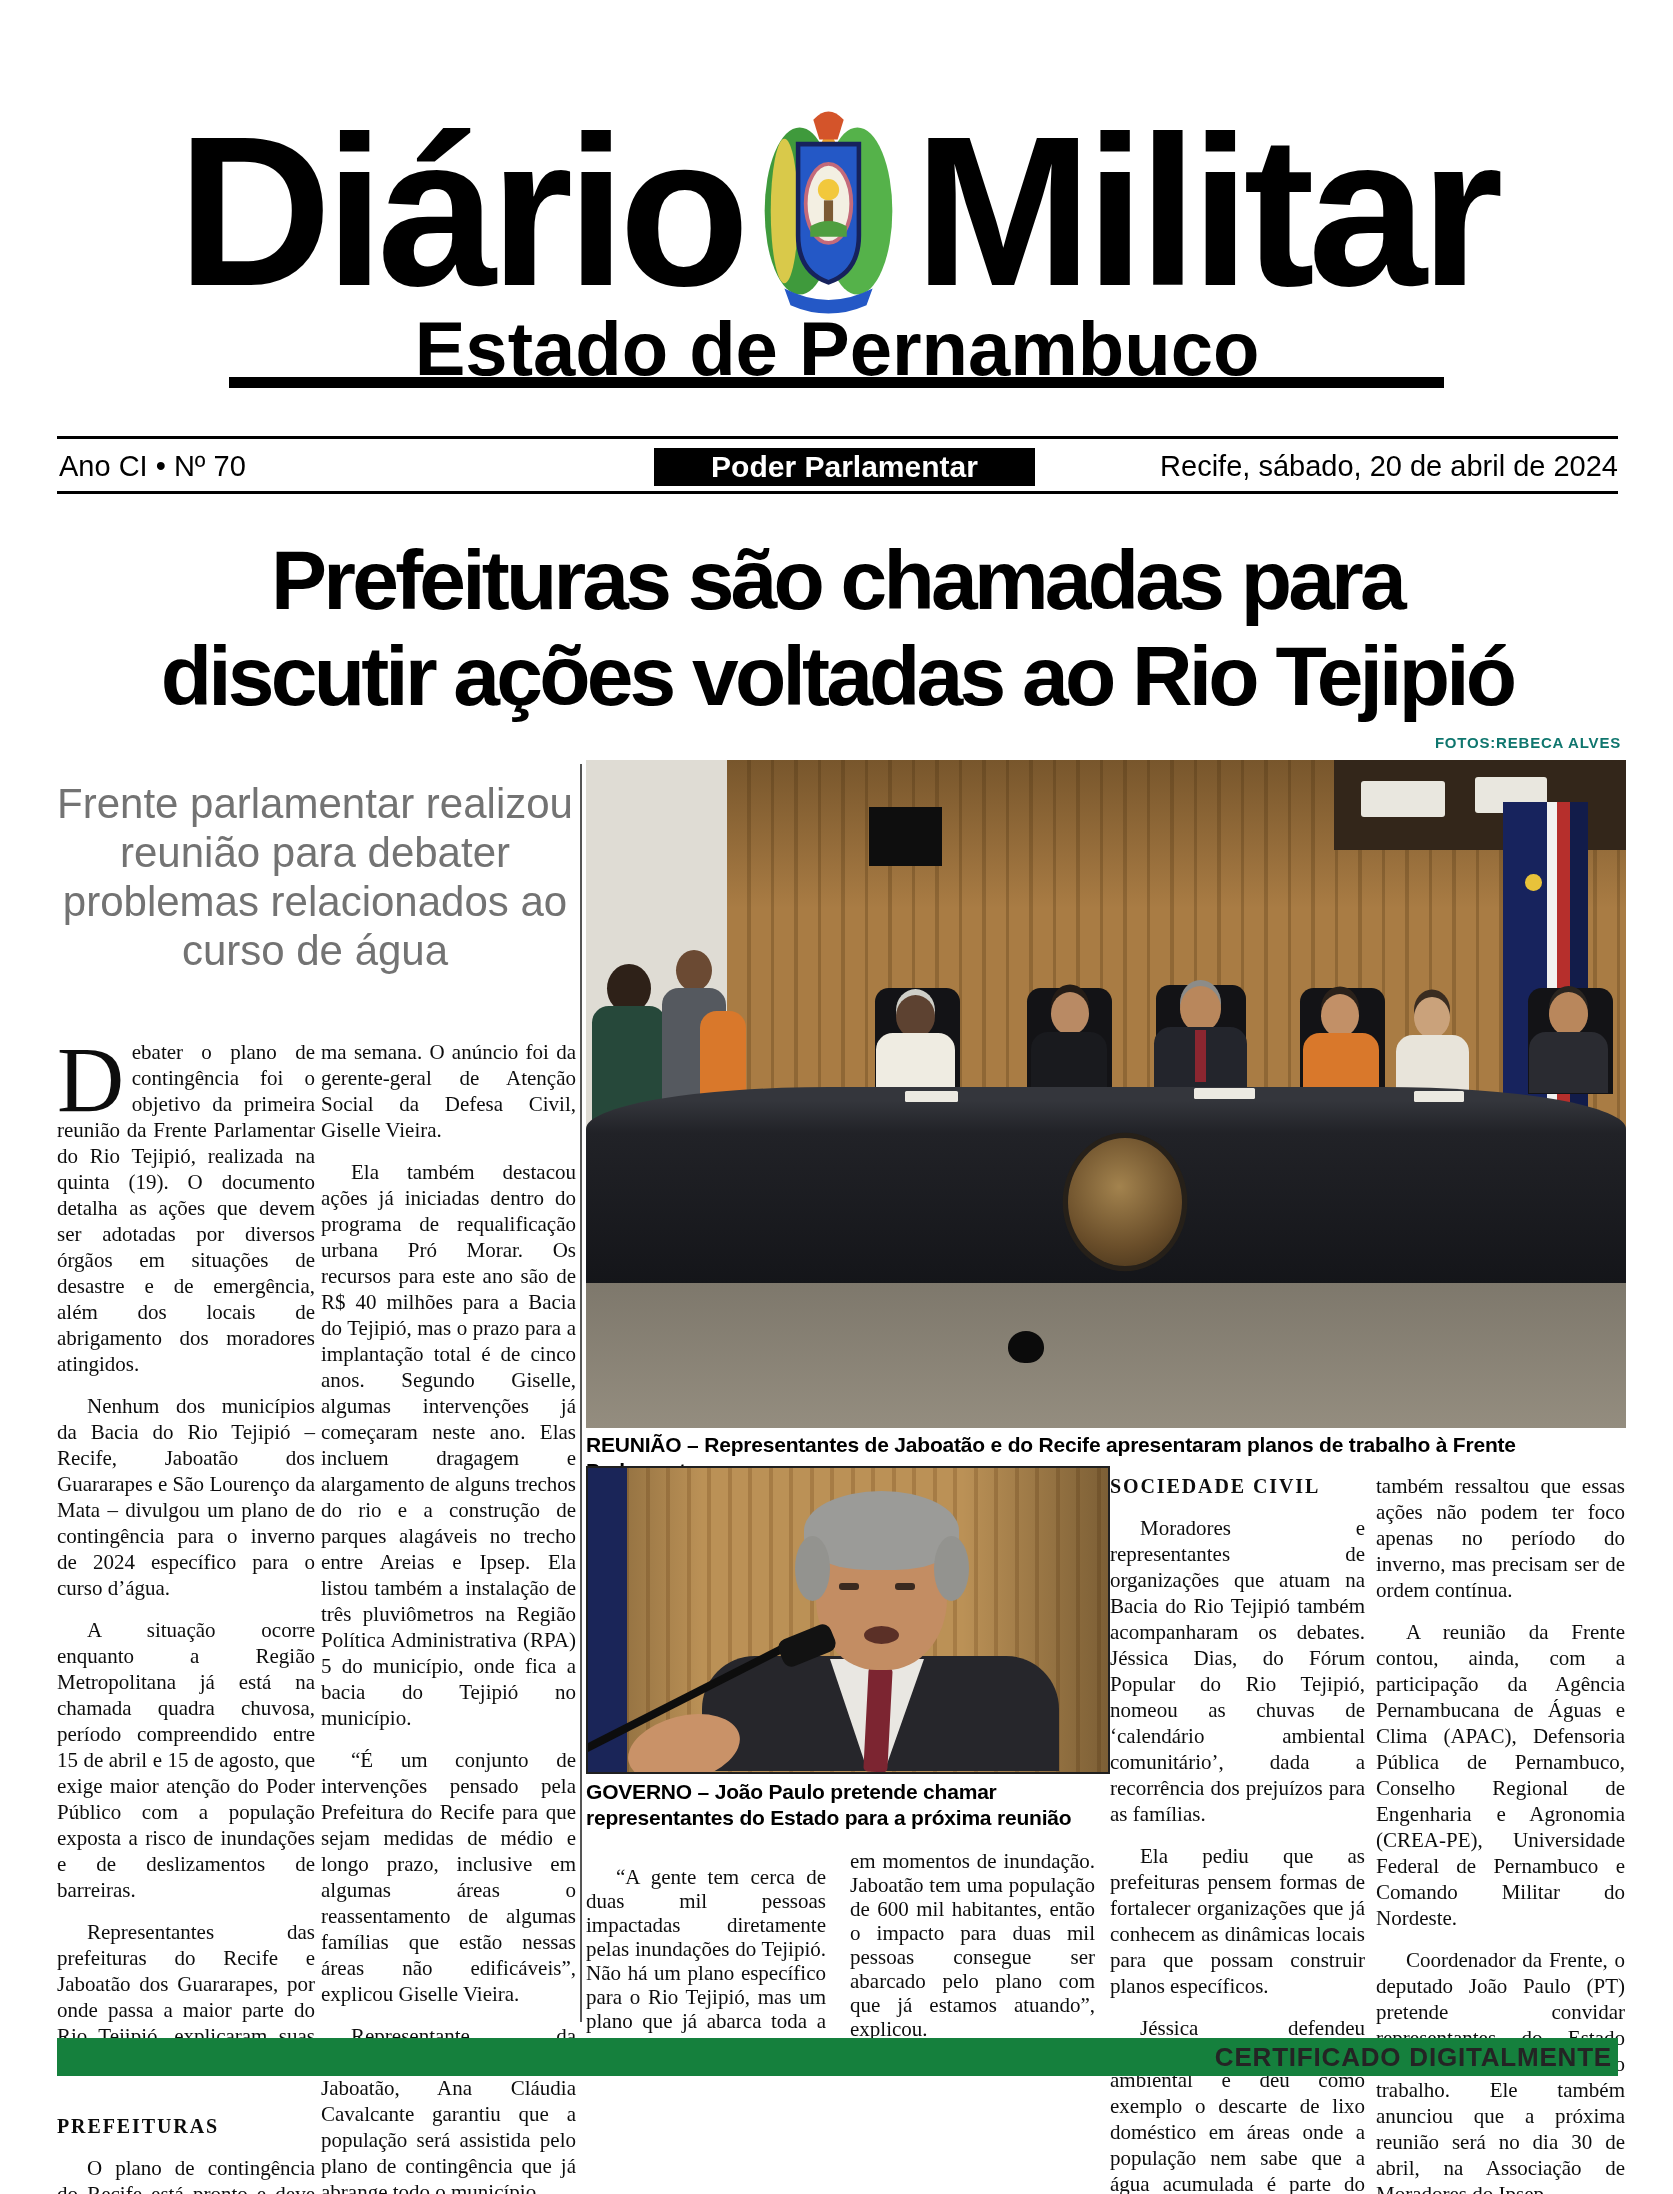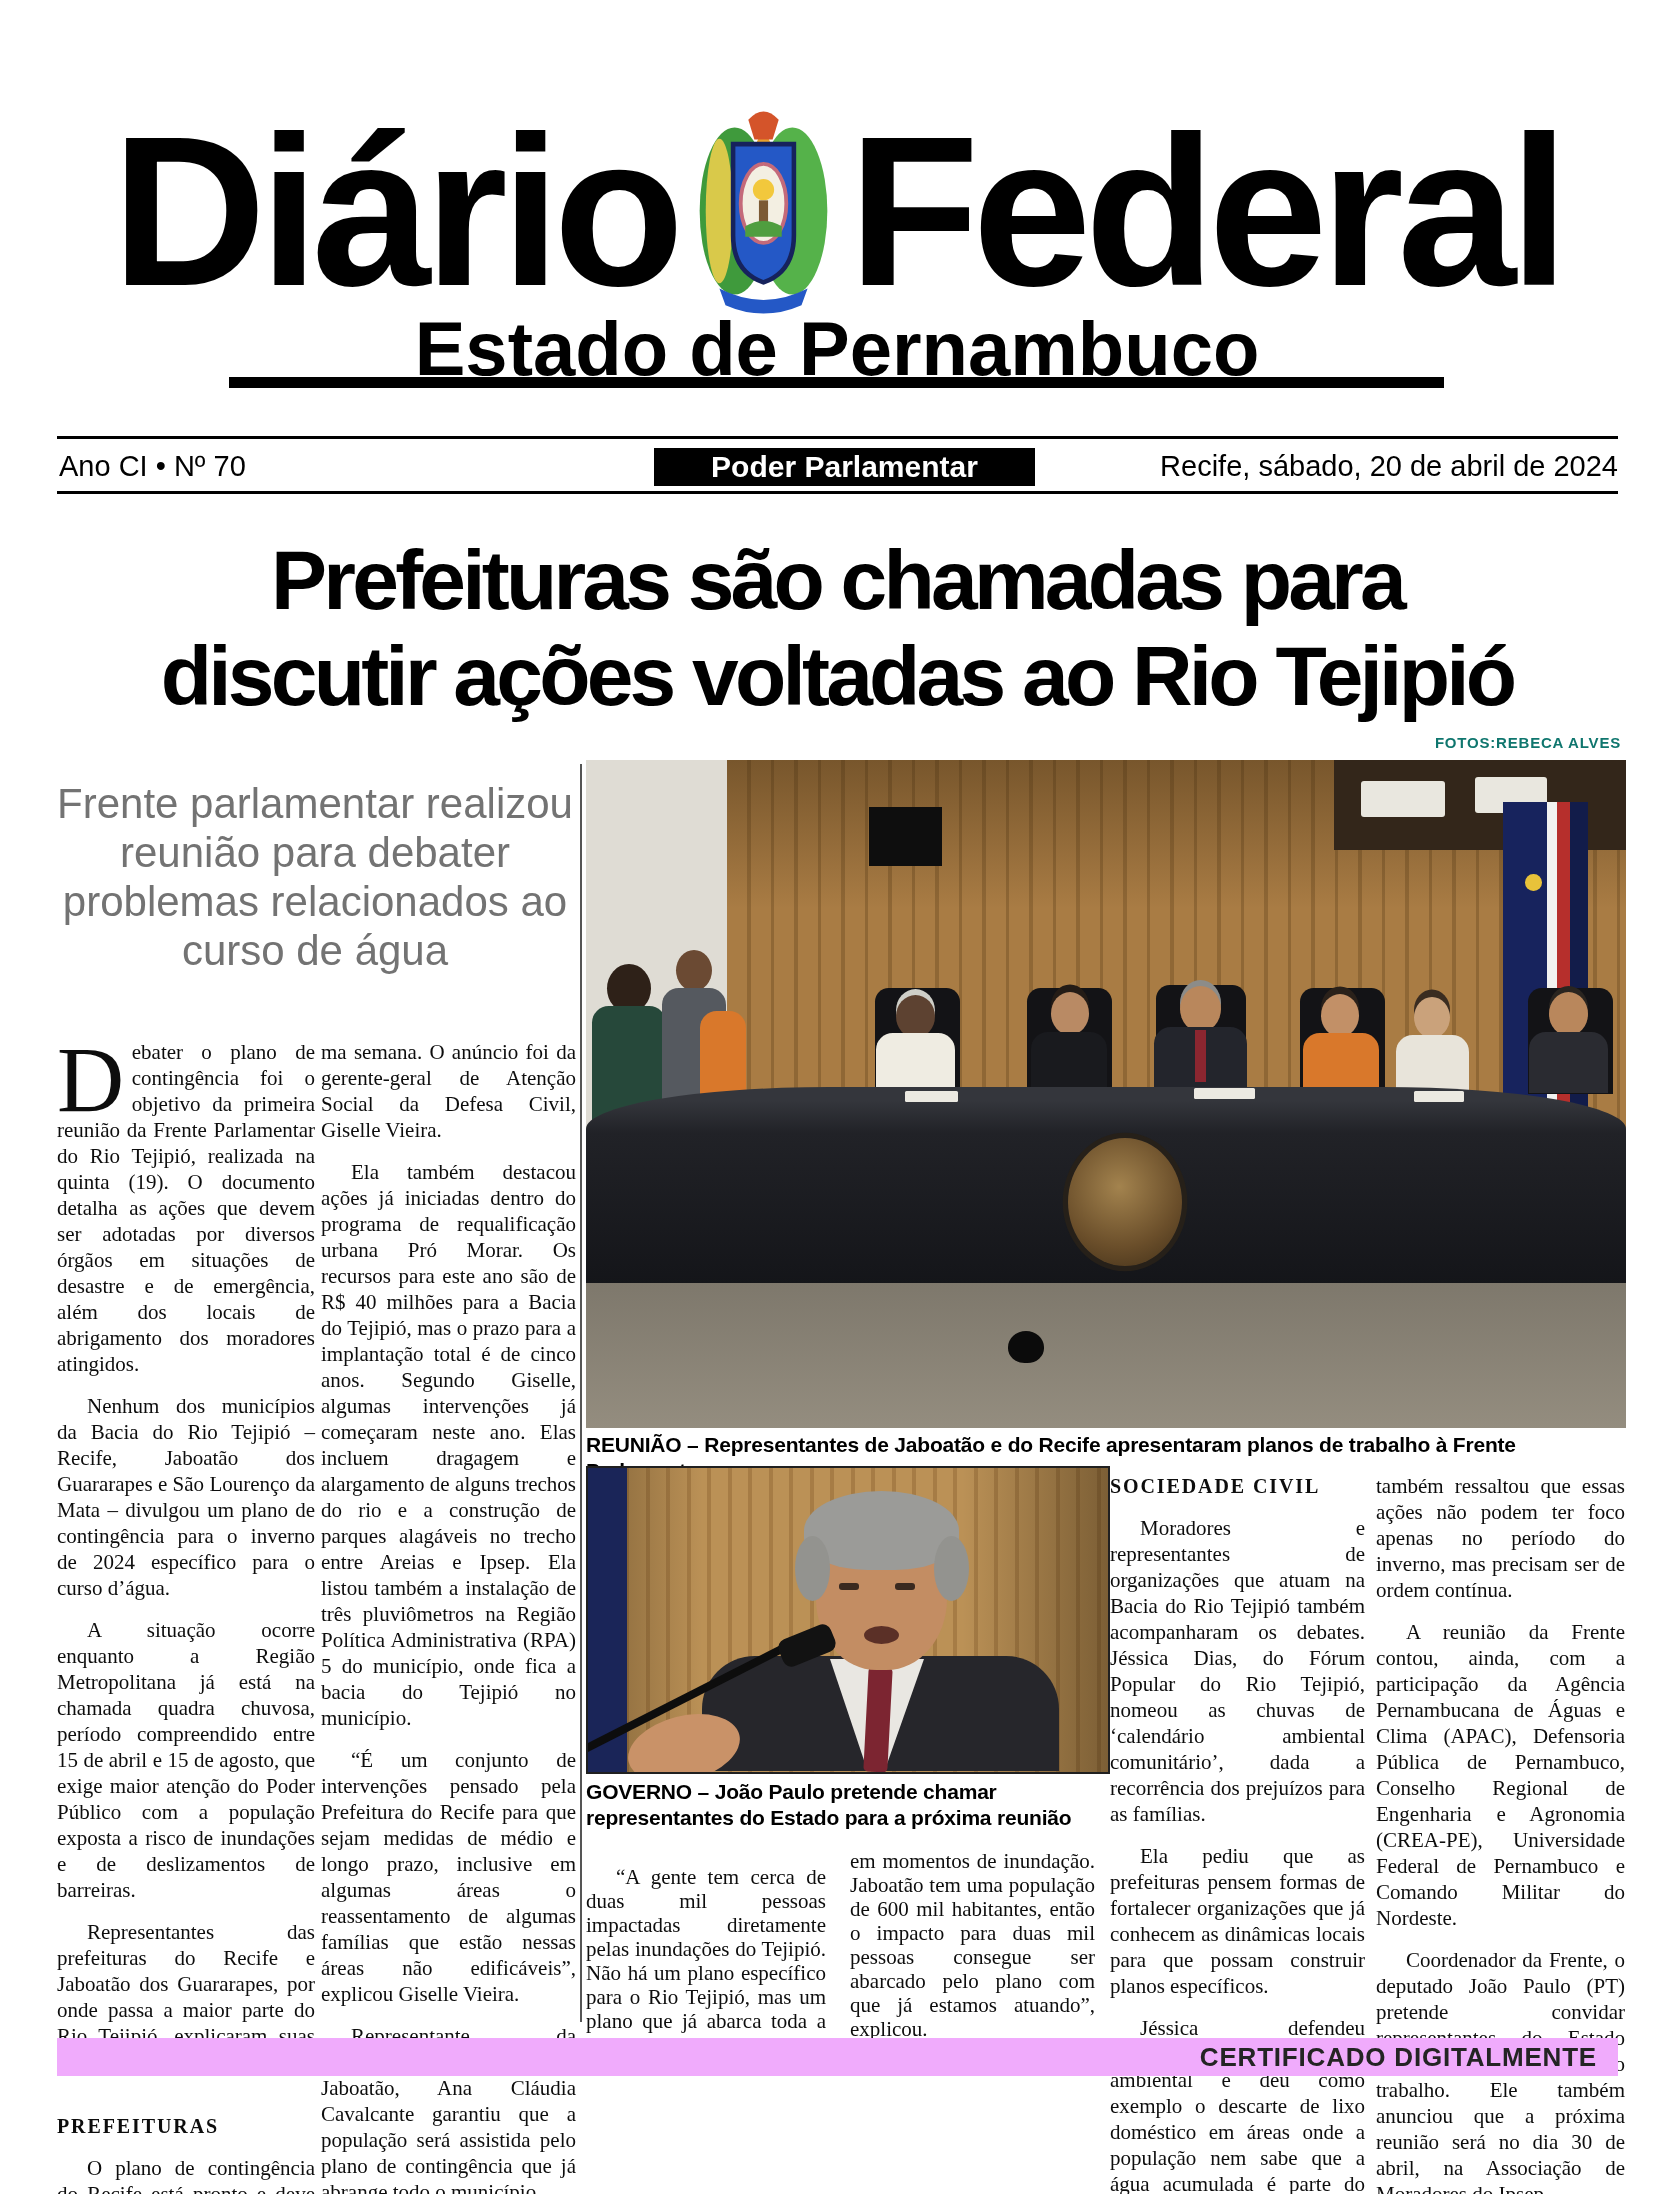--- a/index.html
+++ b/index.html
@@ -83,22 +83,22 @@
   .head2{left:228px;top:47px;width:131px;height:155px;background:#c38d63;border-radius:48% 48% 46% 46%;}
   .hair2{left:216px;top:23px;width:155px;height:79px;background:#9b9b98;border-radius:55% 55% 45% 45%;}
   .hairL{left:207px;top:68px;width:35px;height:65px;background:#93938f;border-radius:50%;}
   .hairR{left:346px;top:68px;width:35px;height:65px;background:#93938f;border-radius:50%;}
   .eye{width:20px;height:6.8px;background:#3a2a20;border-radius:3px;}
   .mouth2{left:276px;top:158px;width:35px;height:18px;background:#5b3027;border-radius:50%;}
   .micarm{left:-38px;top:295px;width:273px;height:8.4px;background:#0d0d0d;transform:rotate(-27deg);transform-origin:left center;}
   .michead{left:191px;top:163px;width:56px;height:29px;background:#121212;border-radius:9px;transform:rotate(-22deg);}
   .hand2{left:39px;top:248px;width:114px;height:65px;background:#c99268;border-radius:50%;transform:rotate(-14deg);}
   
-  .footer-bar{position:absolute;left:57px;top:2038px;width:1561px;height:38px;background:#f0abfc;
-              display:flex;align-items:center;justify-content:flex-end;padding-right:21px;box-sizing:border-box;}
+  .footer-bar{position:absolute;left:57px;top:2038px;width:1561px;height:38px;background:#15803d;
+              display:flex;align-items:center;justify-content:flex-end;padding-right:6px;box-sizing:border-box;}
   .footer-text{font-family:"Liberation Sans",sans-serif;font-weight:bold;font-size:26px;
                letter-spacing:0.8px;color:#242424;}
 </style>
 </head>
 <body>
 
 <div id="page">
 
   <div class="masthead">
     <div class="masthead-row">
@@ -109,21 +109,21 @@
         <ellipse cx="40" cy="150" rx="18" ry="95" fill="#d9c94a"></ellipse>
         <path d="M98 40 l10 22 24 2 -18 16 6 24 -22 -13 -22 13 6 -24 -18 -16 24 -2 z" fill="#e8a02c"></path>
         <path d="M78 30 q20 -22 40 0 l-8 26 -24 0 z" fill="#d4542a"></path>
         <path d="M58 62 h80 v120 q0 48 -40 62 q-40 -14 -40 -62 z" fill="#2458c6" stroke="#16225c" stroke-width="6"></path>
         <ellipse cx="98" cy="140" rx="30" ry="52" fill="#f3efe2" stroke="#c46a7a" stroke-width="5"></ellipse>
         <circle cx="98" cy="122" r="14" fill="#f2c83c"></circle>
         <rect x="92" y="136" width="12" height="34" fill="#7c5a34"></rect>
         <path d="M74 170 q24 -14 48 0 l0 14 -48 0 z" fill="#4f9e3f"></path>
         <path d="M40 252 q58 30 116 0 l-8 22 q-50 22 -100 0 z" fill="#2458c6"></path>
       </svg>
-      <span class="mast-title">Federal</span>
+      <span class="mast-title">Militar</span>
     </div>
     <div class="mast-sub">Estado de Pernambuco</div>
   </div>
   <div class="mast-rule"></div>
 
   <div class="rule" style="top:436px"></div>
   <div class="info-left">Ano CI • Nº 70</div>
   <div class="section-badge">Poder Parlamentar</div>
   <div class="info-right">Recife, sábado, 20 de abril de 2024</div>
   <div class="rule" style="top:491px"></div>

